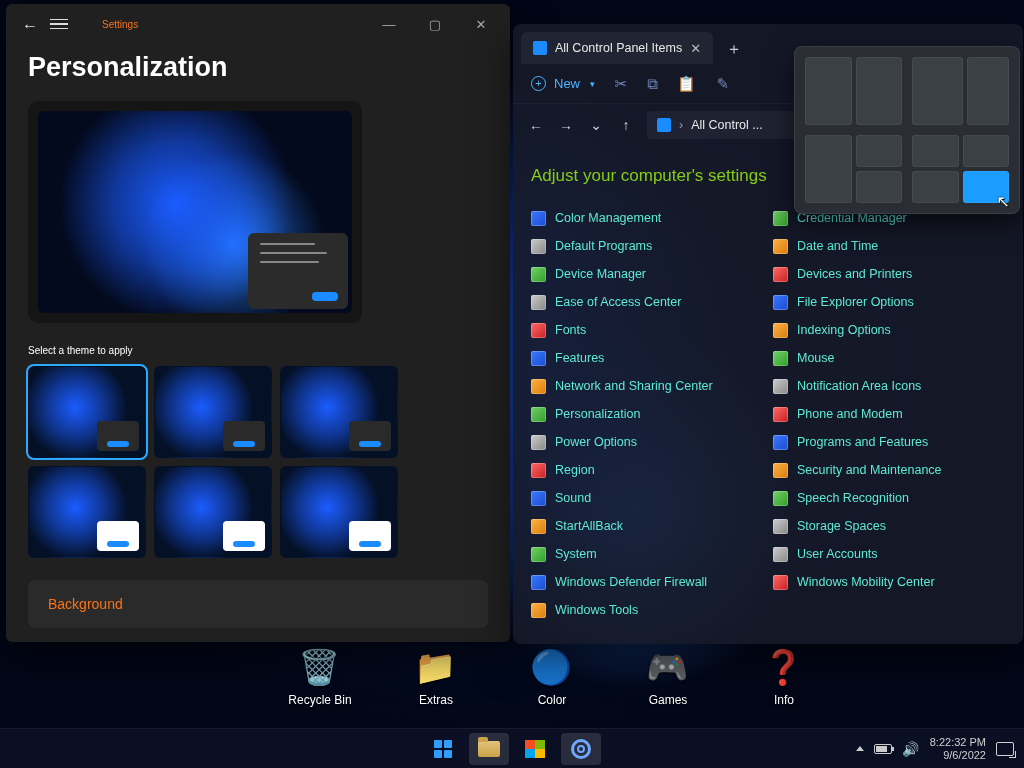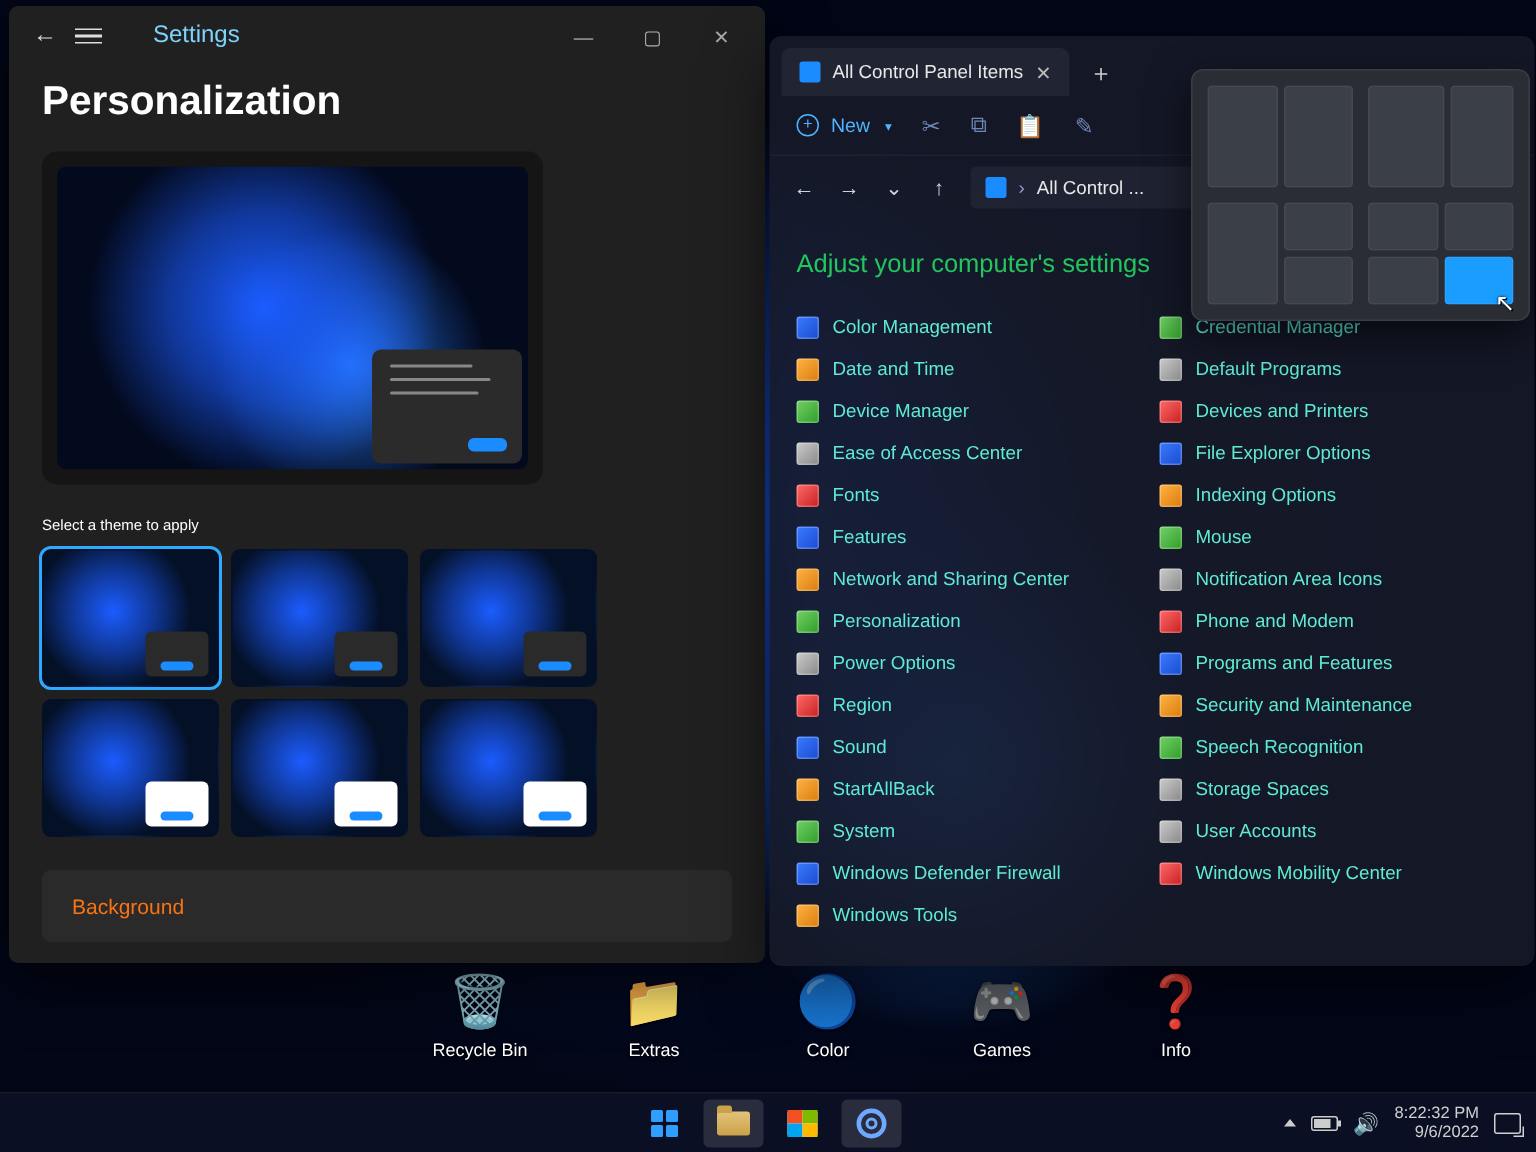--- a/index.html
+++ b/index.html
@@ -47,21 +47,21 @@
   position:absolute; left:6px; top:4px; width:504px; height:638px;
   background:#202020; color:#fff; border-radius:6px;
   box-shadow:0 12px 40px rgba(0,0,0,0.6);
   overflow:hidden;
   display:flex; flex-direction:column;
 }
 .ws-titlebar { height:40px; display:flex; align-items:center; padding:0 6px; }
 .ws-titlebar .left { display:flex; align-items:center; gap:12px; margin-left:10px; }
 .ws-titlebar .capbtn { width:46px; height:30px; display:flex; align-items:center; justify-content:center; color:#aaa; font-size:13px; }
 .ws-titlebar .caps { margin-left:auto; display:flex; }
-.ws-titlebar .appname { font-size:16px; color:#7dd3fc; margin-left:22px; }
+.ws-titlebar .appname { font-size:10px; color:#f97316; margin-left:22px; }
 .ws-back { font-size:16px; color:#ddd; }
 .ws-menu { width:18px; display:flex; flex-direction:column; gap:3px; }
 .ws-menu span { height:1.5px; background:#ddd; display:block; }
 
 .ws-body { flex:1; overflow:hidden; padding:0 22px; }
 .ws-h1 { font-size:27px; font-weight:600; margin:8px 0 18px; }
 
 .ws-preview {
   width:334px; height:222px; background:#151515; border-radius:10px;
   position:relative; overflow:hidden; margin-bottom:22px;
@@ -123,21 +123,21 @@
 .we-toolbar .new .plus{ width:15px;height:15px;border:1.5px solid #4fb4ff;border-radius:50%;display:flex;align-items:center;justify-content:center;font-size:11px;line-height:1;}
 .we-toolbar .tico { font-size:15px; color:#6f86b8; }
 
 .we-addr { height:42px; display:flex; align-items:center; gap:12px; padding:0 14px; }
 .we-addr .nav-ic { color:#ccd3e6; font-size:14px; width:18px; text-align:center; }
 .we-addr .crumb { display:flex; align-items:center; gap:8px; background:rgba(255,255,255,0.05); height:28px; padding:0 10px; border-radius:4px; font-size:12.5px; flex:1; }
 .we-addr .crumb .cic { width:14px;height:14px;background:#1a8cff;border-radius:2px;}
 .we-addr .crumb .sep { color:#8fa0c8; }
 
 .we-content { flex:1; padding:12px 18px 18px; overflow:auto; }
-.we-heading { font-size:17px; color:#22c55e; margin:8px 0 22px; }
+.we-heading { font-size:17px; color:#84cc16; margin:8px 0 22px; }
 .cp-grid { display:grid; grid-template-columns:1fr 1fr; column-gap:10px; row-gap:8px; }
 .cp-item { display:flex; align-items:center; gap:9px; font-size:12.5px; color:#5eead4; height:20px; cursor:pointer; white-space:nowrap; }
 .cp-ico { width:15px; height:15px; border-radius:2px; flex-shrink:0;
   background:linear-gradient(135deg,#3a7bff,#1a4bd0);
   box-shadow:inset 0 0 0 1px rgba(255,255,255,0.25);
 }
 .cp-ico.alt1{background:linear-gradient(135deg,#ffb347,#d97c0a);}
 .cp-ico.alt2{background:linear-gradient(135deg,#73d06a,#2f9e26);}
 .cp-ico.alt3{background:linear-gradient(135deg,#cccccc,#888888);}
 .cp-ico.alt4{background:linear-gradient(135deg,#ff6a6a,#c82020);}
@@ -321,26 +321,26 @@
     <div class="cp-grid" id="cp-grid">
         <div class="cp-item">
           <span class="cp-ico "></span>
           <span>Color Management</span>
         </div>
         <div class="cp-item">
           <span class="cp-ico alt2"></span>
           <span>Credential Manager</span>
         </div>
         <div class="cp-item">
+          <span class="cp-ico alt3"></span>
+          <span>Default Programs</span>
+        </div>
+        <div class="cp-item">
           <span class="cp-ico alt1"></span>
           <span>Date and Time</span>
-        </div>
-        <div class="cp-item">
-          <span class="cp-ico alt3"></span>
-          <span>Default Programs</span>
         </div>
         <div class="cp-item">
           <span class="cp-ico alt2"></span>
           <span>Device Manager</span>
         </div>
         <div class="cp-item">
           <span class="cp-ico alt4"></span>
           <span>Devices and Printers</span>
         </div>
         <div class="cp-item">

